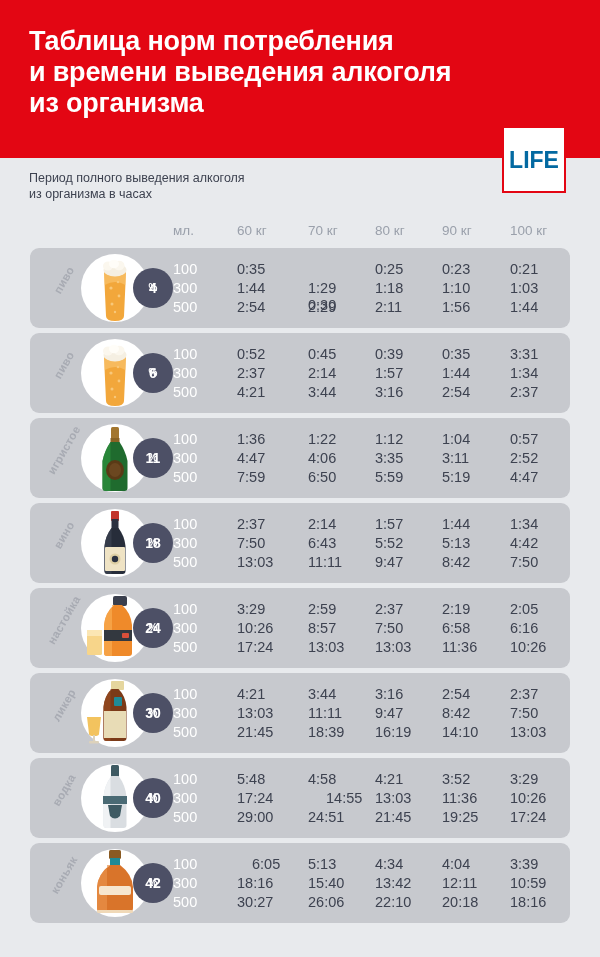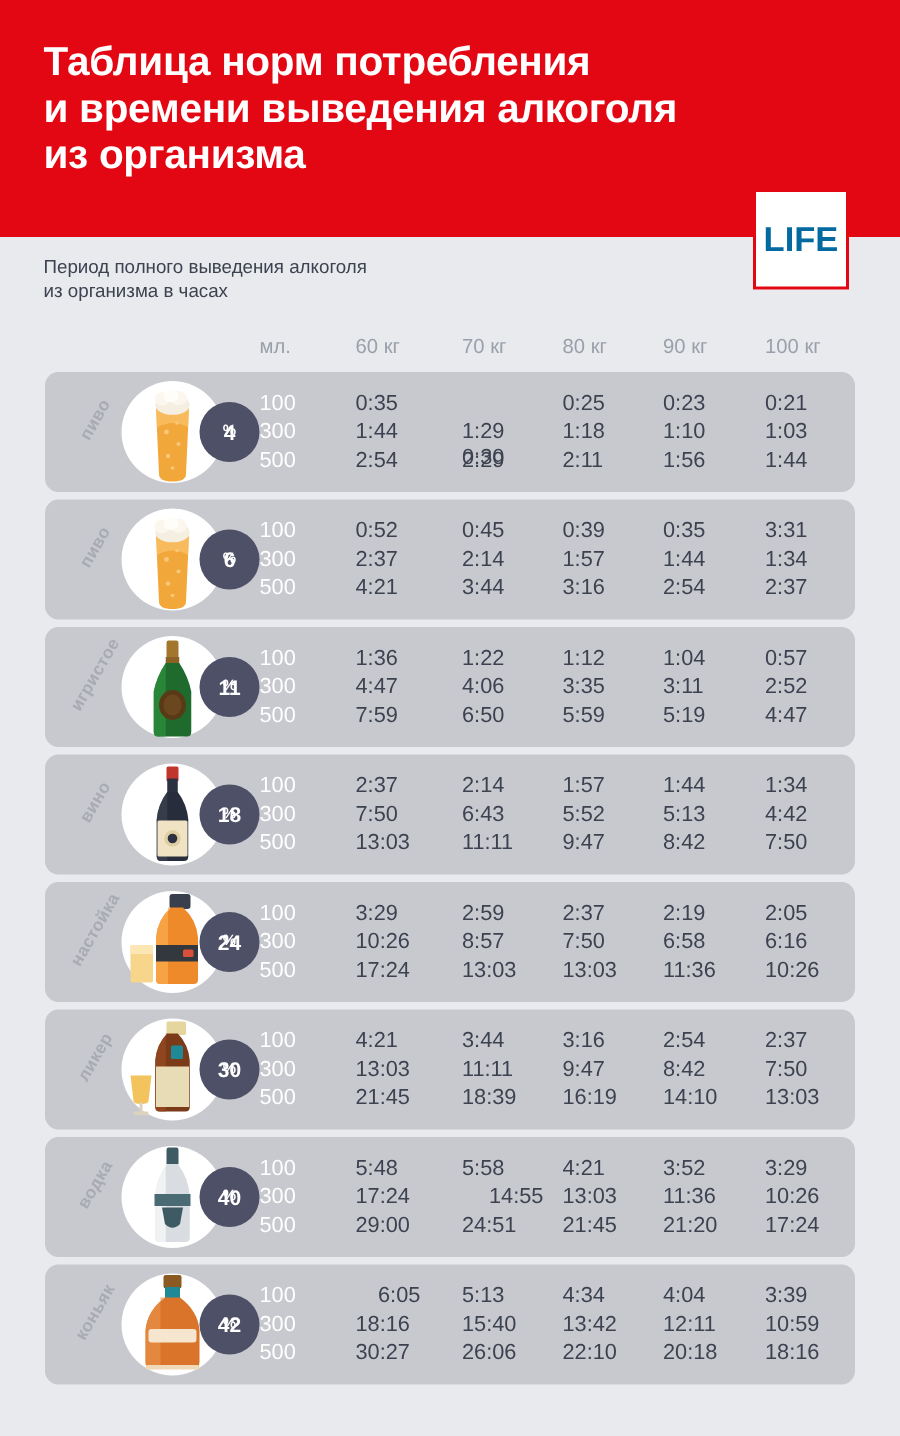--- a/index.html
+++ b/index.html
@@ -399,35 +399,35 @@
       <path d="M27 43 l14 0 l-2 11 q-5 5 -10 0 z" fill="#3e5a63"></path>
     </svg>
           </div>
           <div class="badge">
             <span>40<span class="pc">%</span></span>
           </div>
         </div>
         <div class="cells">
           <div class="cell ml" style="left: 143px; top: 12px;">100</div>
           <div class="cell" style="left: 207px; top: 12px;">5:48</div>
-          <div class="cell" style="left: 278px; top: 12px;">5:58</div>
+          <div class="cell" style="left: 278px; top: 12px;">4:58</div>
           <div class="cell" style="left: 345px; top: 12px;">4:21</div>
           <div class="cell" style="left: 412px; top: 12px;">3:52</div>
           <div class="cell" style="left: 480px; top: 12px;">3:29</div>
           <div class="cell ml" style="left: 143px; top: 31px;">300</div>
           <div class="cell" style="left: 207px; top: 31px;">17:24</div>
           <div class="cell" style="left: 278px; top: 31px; margin-left: 18px;">14:55</div>
           <div class="cell" style="left: 345px; top: 31px;">13:03</div>
           <div class="cell" style="left: 412px; top: 31px;">11:36</div>
           <div class="cell" style="left: 480px; top: 31px;">10:26</div>
           <div class="cell ml" style="left: 143px; top: 50px;">500</div>
           <div class="cell" style="left: 207px; top: 50px;">29:00</div>
           <div class="cell" style="left: 278px; top: 50px;">24:51</div>
           <div class="cell" style="left: 345px; top: 50px;">21:45</div>
-          <div class="cell" style="left: 412px; top: 50px;">21:20</div>
+          <div class="cell" style="left: 412px; top: 50px;">19:25</div>
           <div class="cell" style="left: 480px; top: 50px;">17:24</div>
         </div>
       </div>
       <div class="row">
         <div class="iconwrap">
           <div class="vlabel">коньяк</div>
           <div class="disc"></div>
           <div class="glyph">
     <svg viewBox="0 0 68 72">
       <rect x="28" y="3" width="12" height="9" rx="1.5" fill="#8a5a22"></rect>

